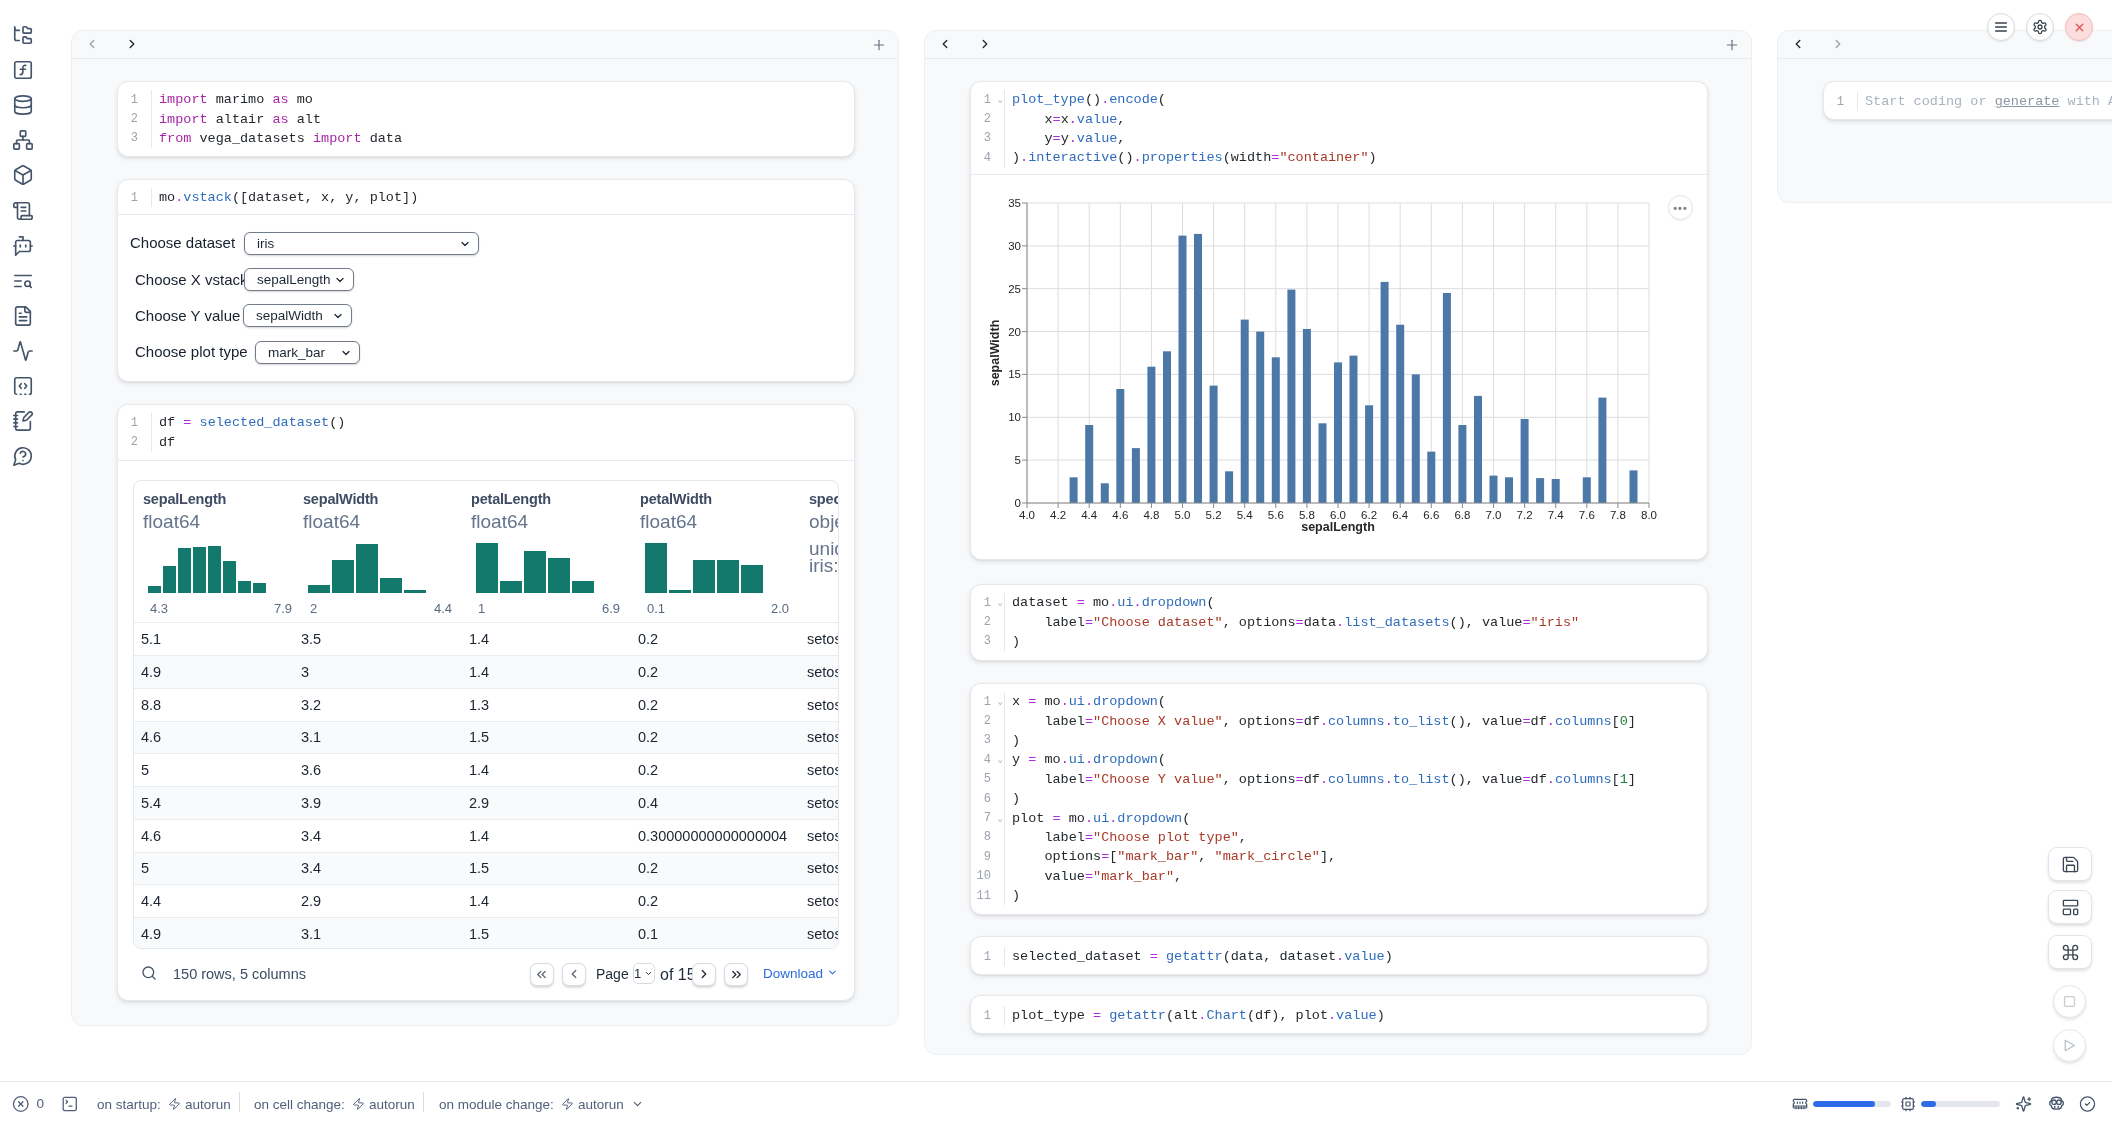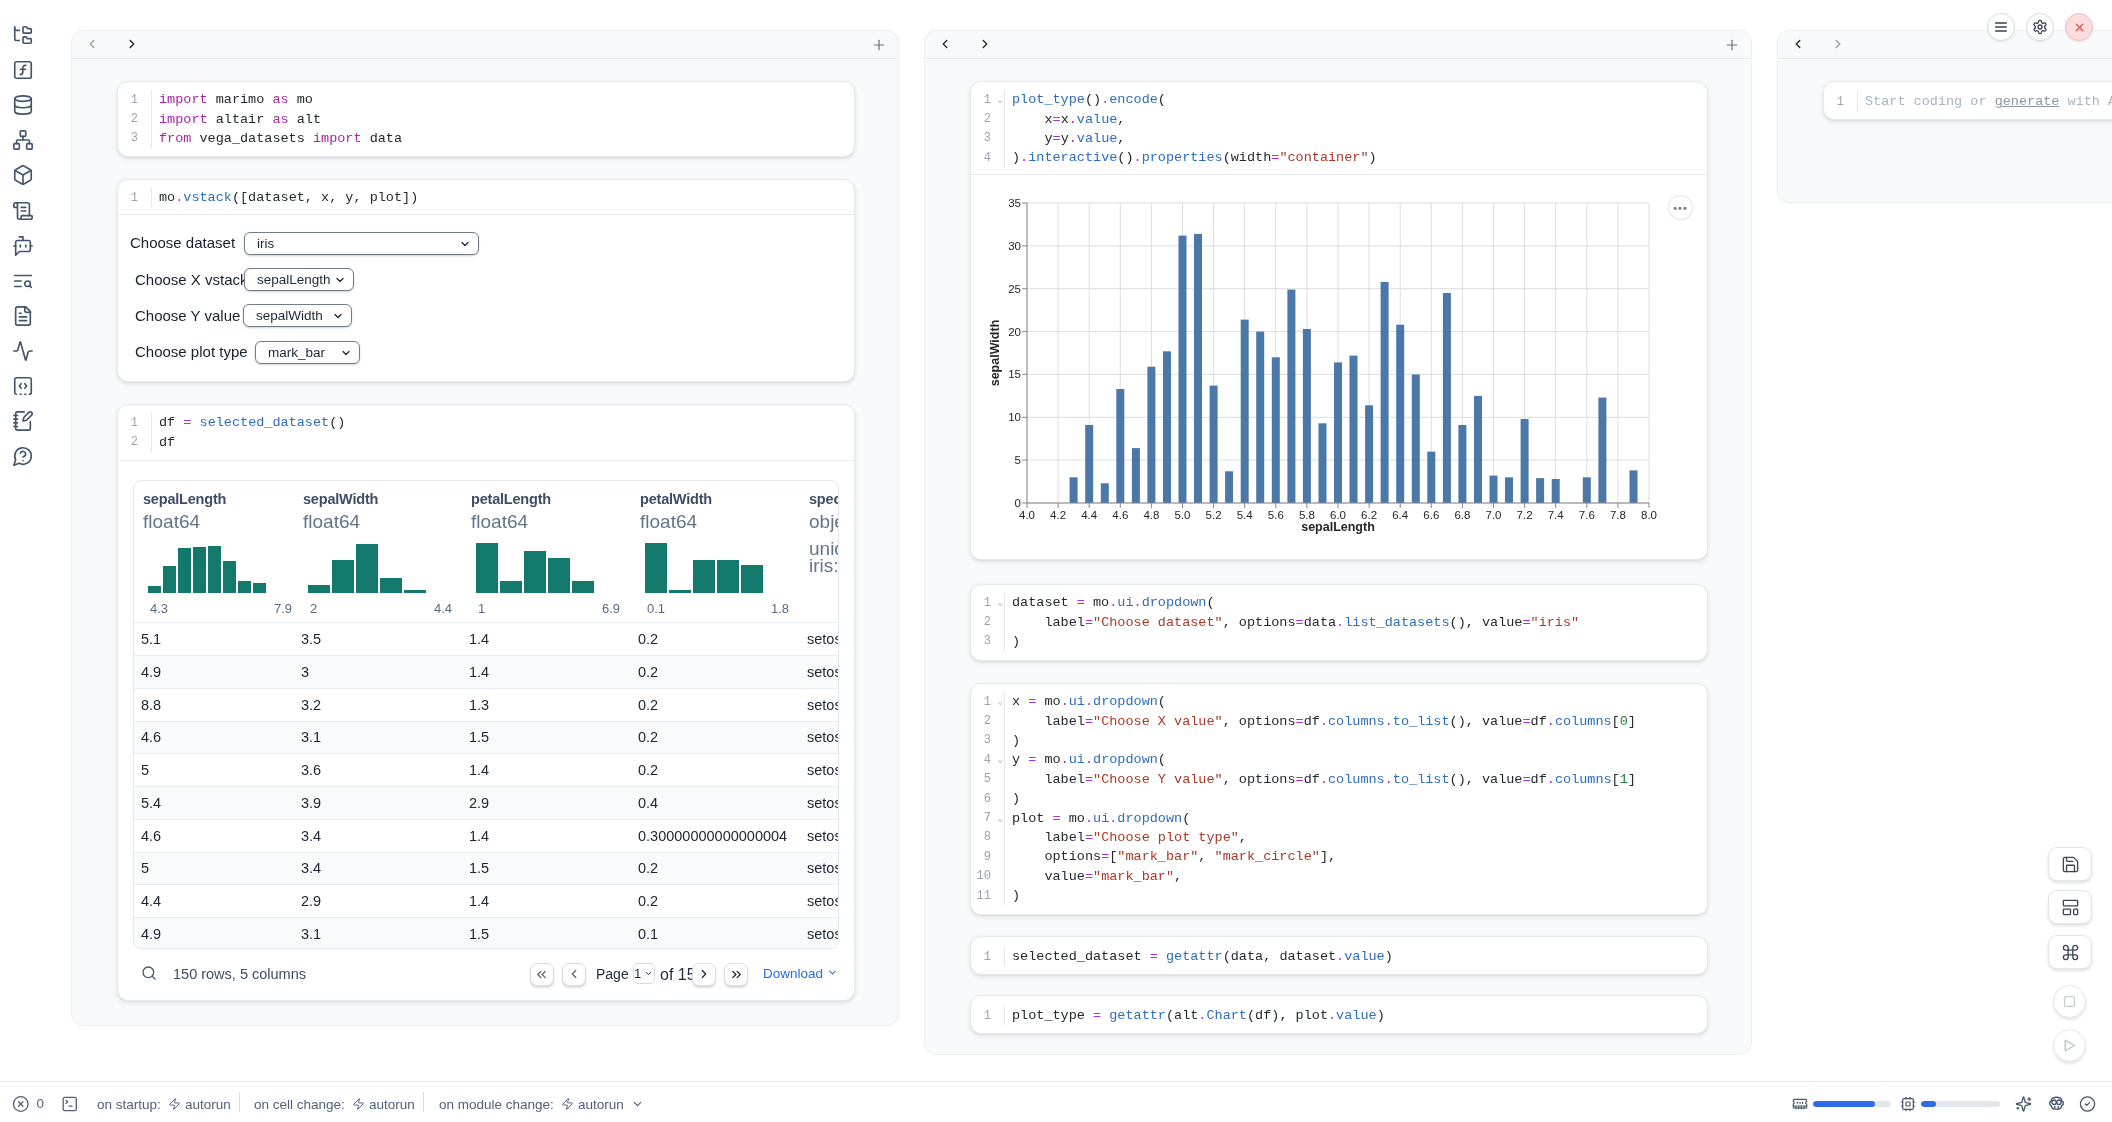--- a/index.html
+++ b/index.html
@@ -227,21 +227,21 @@
             <div style="position:absolute;left:344px;top:120px" class="thrange">1</div>
             <div style="position:absolute;left:328px;top:120px;width:158px;text-align:right" class="thrange">6.9</div>
             <div style="position:absolute;left:506px;top:10px" class="thname">petalWidth</div>
             <div style="position:absolute;left:506px;top:30px" class="thtype">float64</div>
             <div style="position:absolute;left:510.5px;top:62.0px;width:22.4px;height:50px;background:#12796c"></div>
             <div style="position:absolute;left:534.5px;top:109.5px;width:22.4px;height:2.5px;background:#12796c"></div>
             <div style="position:absolute;left:558.5px;top:79.0px;width:22.4px;height:33px;background:#12796c"></div>
             <div style="position:absolute;left:582.5px;top:79.0px;width:22.4px;height:33px;background:#12796c"></div>
             <div style="position:absolute;left:606.5px;top:84.0px;width:22.4px;height:28px;background:#12796c"></div>
             <div style="position:absolute;left:513px;top:120px" class="thrange">0.1</div>
-            <div style="position:absolute;left:497px;top:120px;width:158px;text-align:right" class="thrange">1.8</div>
+            <div style="position:absolute;left:497px;top:120px;width:158px;text-align:right" class="thrange">2.0</div>
             <div style="position:absolute;left:675px;top:10px" class="thname">species</div>
             <div style="position:absolute;left:675px;top:30px" class="thtype">object</div>
             <div style="position:absolute;left:675px;top:57px" class="thtype">unique</div>
             <div style="position:absolute;left:675px;top:74px" class="thtype">iris:</div>
           </div>
           <div class="trow">
             <span style="position:absolute;left:7px;top:50%;transform:translateY(-50%)">5.1</span>
             <span style="position:absolute;left:167px;top:50%;transform:translateY(-50%)">3.5</span>
             <span style="position:absolute;left:335px;top:50%;transform:translateY(-50%)">1.4</span>
             <span style="position:absolute;left:504px;top:50%;transform:translateY(-50%)">0.2</span>

